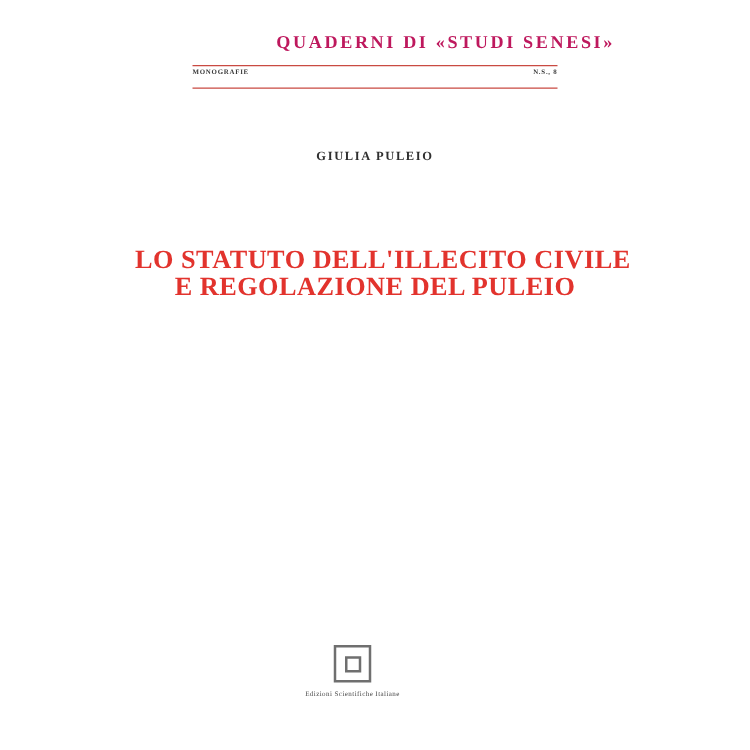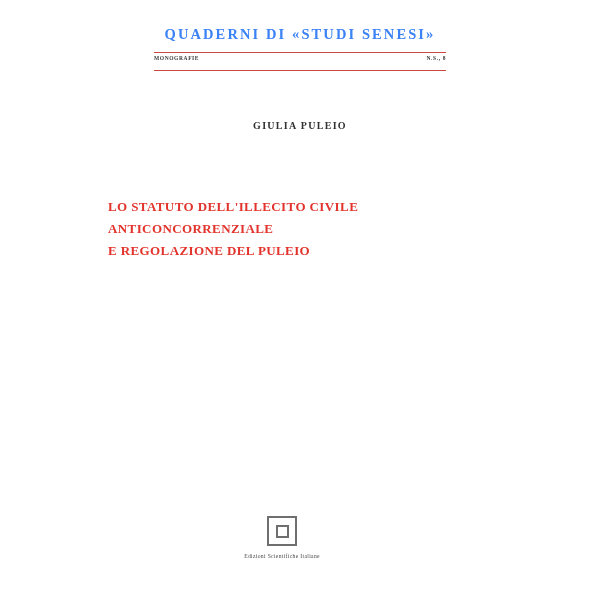--- a/index.html
+++ b/index.html
@@ -27,26 +27,26 @@
     width: 384px;
     height: 600px;
   }
 
   
   .series-title {
     position: absolute;
     left: 0;
     top: 26px;
     width: 384px;
-    text-align: center;
+    text-align: right;
     font-family: "Liberation Serif", serif;
     font-weight: bold;
     font-size: 14.5px;
     letter-spacing: 2.1px;
-    color: #3b82f6;
+    color: #be185d;
     white-space: nowrap;
   }
   .series-rule {
     position: absolute;
     left: 46px;
     top: 52px;
     width: 292px;
     height: 1px;
     background: #c94a42;
   }
@@ -96,24 +96,24 @@
     letter-spacing: 1.3px;
     color: #303030;
   }
 
   
   .title-block {
     position: absolute;
     left: 0;
     top: 196px;
     width: 384px;
-    text-align: left;
+    text-align: center;
     color: #e2332d;
     font-weight: bold;
-    font-size: 13px;
+    font-size: 21px;
     line-height: 22px;
     letter-spacing: 0.4px;
   }
   .title-block .line {
     display: block;
     white-space: nowrap;
   }
 
   
   .logo-row {
@@ -190,21 +190,20 @@
       <span class="left">MONOGRAFIE</span>
       <span class="right">N.S., 8</span>
     </div>
 
     <div class="series-rule2"></div>
 
     <div class="author">GIULIA PULEIO</div>
 
     <div class="title-block">
       <span class="line">LO STATUTO DELL'ILLECITO CIVILE</span>
-      <span class="line">ANTICONCORRENZIALE</span>
       <span class="line">E REGOLAZIONE DEL PULEIO</span>
     </div>
 
     <div class="logo-row">
 
       <div class="esi-logo">
         <div class="esi-mark"></div>
         <div class="esi-caption">Edizioni Scientifiche Italiane</div>
       </div>
 

